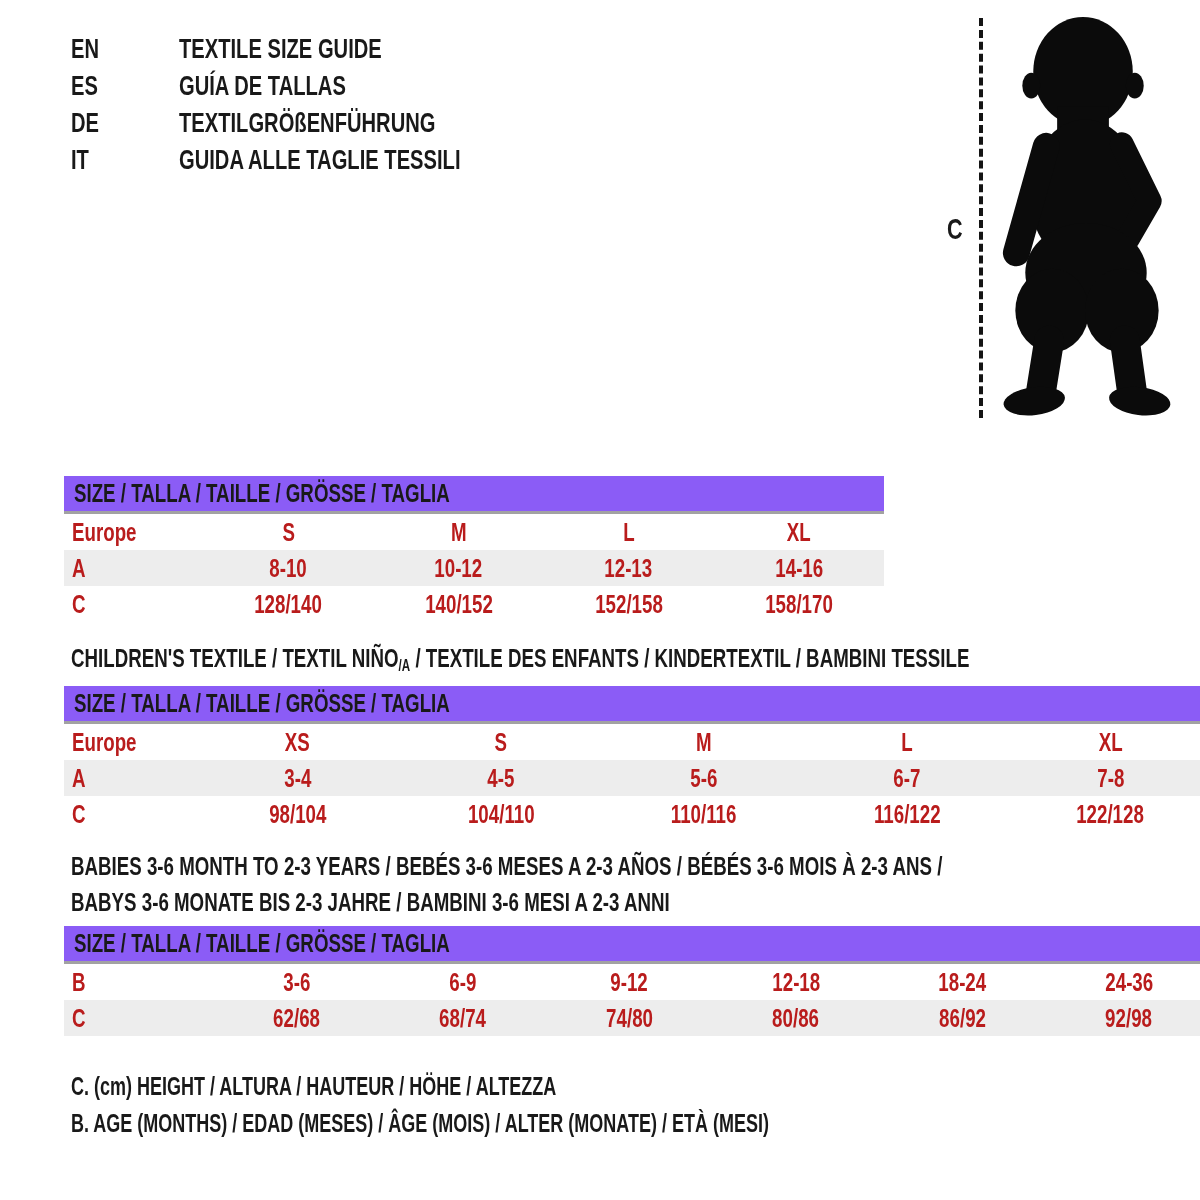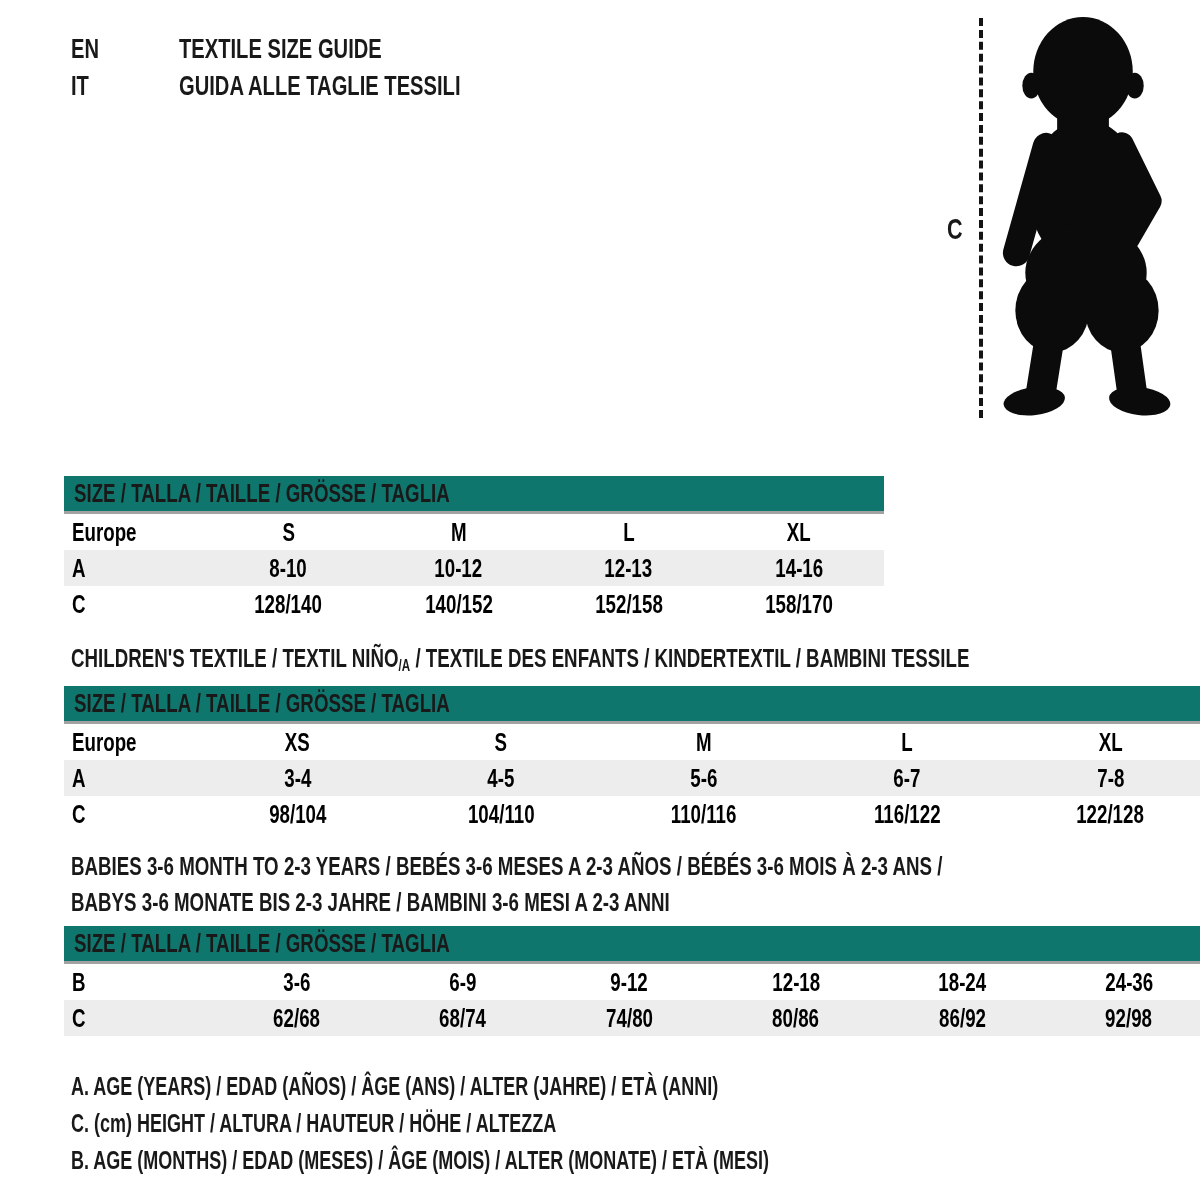--- a/index.html
+++ b/index.html
@@ -24,25 +24,25 @@
   .dash-line { position:absolute; left:43px; top:8px; height:400px; width:0;
                border-left:4px dashed #141414; }
   .silhouette { position:absolute; left:55px; top:2px; }
 
   
   .sec-title { position:absolute; font-size:26px; line-height:26px; }
   .sub-a { font-size:0.62em; vertical-align:-0.22em; }
 
   
   .tablewrap { position:absolute; }
-  .size-bar { background:#0f766e; border-bottom:3px solid #a2a2a2;
+  .size-bar { background:#8b5cf6; border-bottom:3px solid #a2a2a2;
               height:35px; line-height:35px; padding-left:10px; font-size:26px; }
   table { border-collapse:collapse; table-layout:fixed; width:100%; font-size:26px; }
   td { height:36px; text-align:center; vertical-align:middle; padding:0;
-       font-weight:bold; color:#000000; }
+       font-weight:bold; color:#b91c1c; }
   td.lab { text-align:left; padding-left:8px; }
   tr.stripe td { background:#ededed; }
 
   .w-junior   { left:33px; top:476px;  width:820px; }
   .w-children { left:33px; top:686px;  width:1148px; }
   .w-babies   { left:33px; top:926px;  width:1148px; }
 
   .t-junior   { left:40px; top:436px; }
   .t-children { left:40px; top:645px; }
   .t-babies   { left:40px; top:848px; line-height:36px; }
@@ -52,20 +52,26 @@
   .legend-line { height:37px; line-height:37px; }
 </style>
 </head>
 <body>
 
 <div class="page">
 
   <div class="lang-block">
     <div class="lang-row">
       <span class="lang-code"><span class="cond condL">EN</span></span><span class="cond condL">TEXTILE SIZE GUIDE</span>
+    </div>
+    <div class="lang-row">
+      <span class="lang-code"><span class="cond condL">ES</span></span><span class="cond condL">GUÍA DE TALLAS</span>
+    </div>
+    <div class="lang-row">
+      <span class="lang-code"><span class="cond condL">DE</span></span><span class="cond condL">TEXTILGRÖßENFÜHRUNG</span>
     </div>
     <div class="lang-row">
       <span class="lang-code"><span class="cond condL">IT</span></span><span class="cond condL">GUIDA ALLE TAGLIE TESSILI</span>
     </div>
   </div>
 
   <div class="figure-zone">
     <span class="height-label cond">C</span>
     <div class="dash-line"></div>
     <svg class="silhouette" width="190" height="408" viewBox="0 0 190 410">
@@ -206,18 +212,17 @@
         <td><span class="cond">74/80</span></td>
         <td><span class="cond">80/86</span></td>
         <td><span class="cond">86/92</span></td>
         <td><span class="cond">92/98</span></td>
       </tr>
     </tbody>
       </table>
   </div>
 
   <div class="legend">
-    <div class="legend-line"><span class="cond condL">A. AGE (YEARS) / EDAD (AÑOS) / ÂGE (ANS) / ALTER (JAHRE) / ETÀ (ANNI)</span></div>
     <div class="legend-line"><span class="cond condL">C. (cm) HEIGHT / ALTURA / HAUTEUR / HÖHE / ALTEZZA</span></div>
     <div class="legend-line"><span class="cond condL">B. AGE (MONTHS) / EDAD (MESES) / ÂGE (MOIS) / ALTER (MONATE) / ETÀ (MESI)</span></div>
   </div>
 
 </div>
 
 </body></html>

